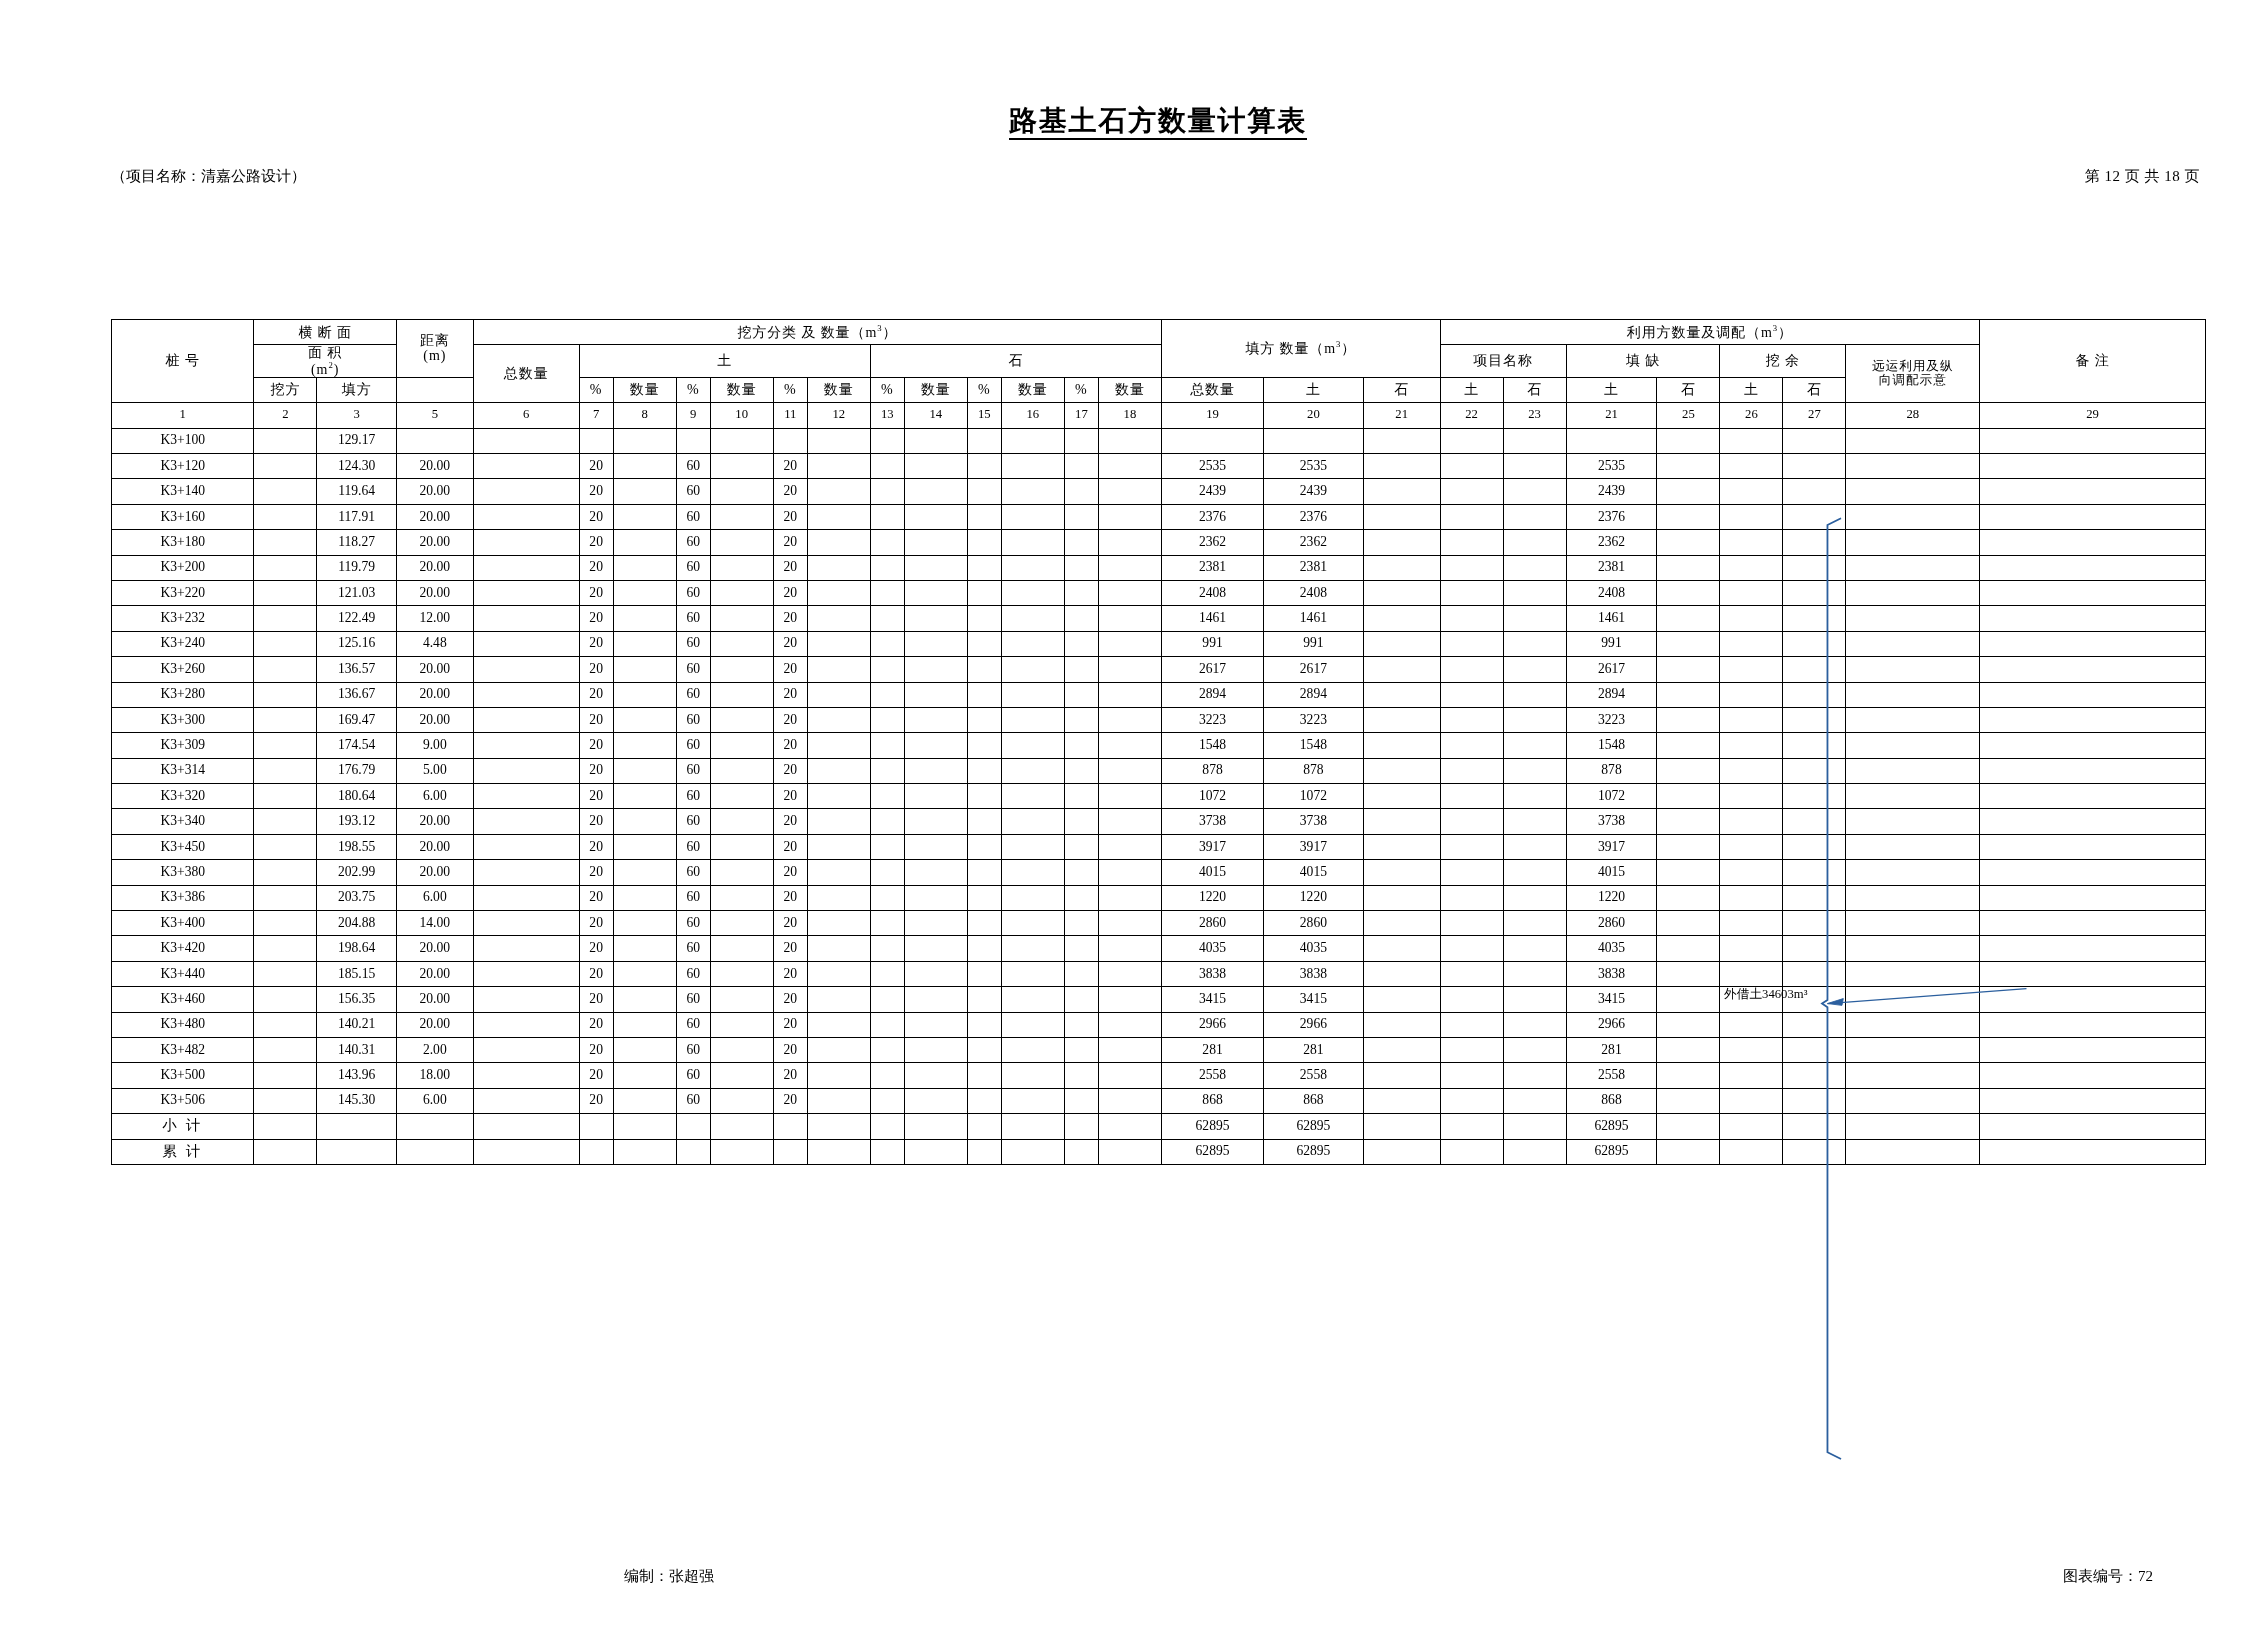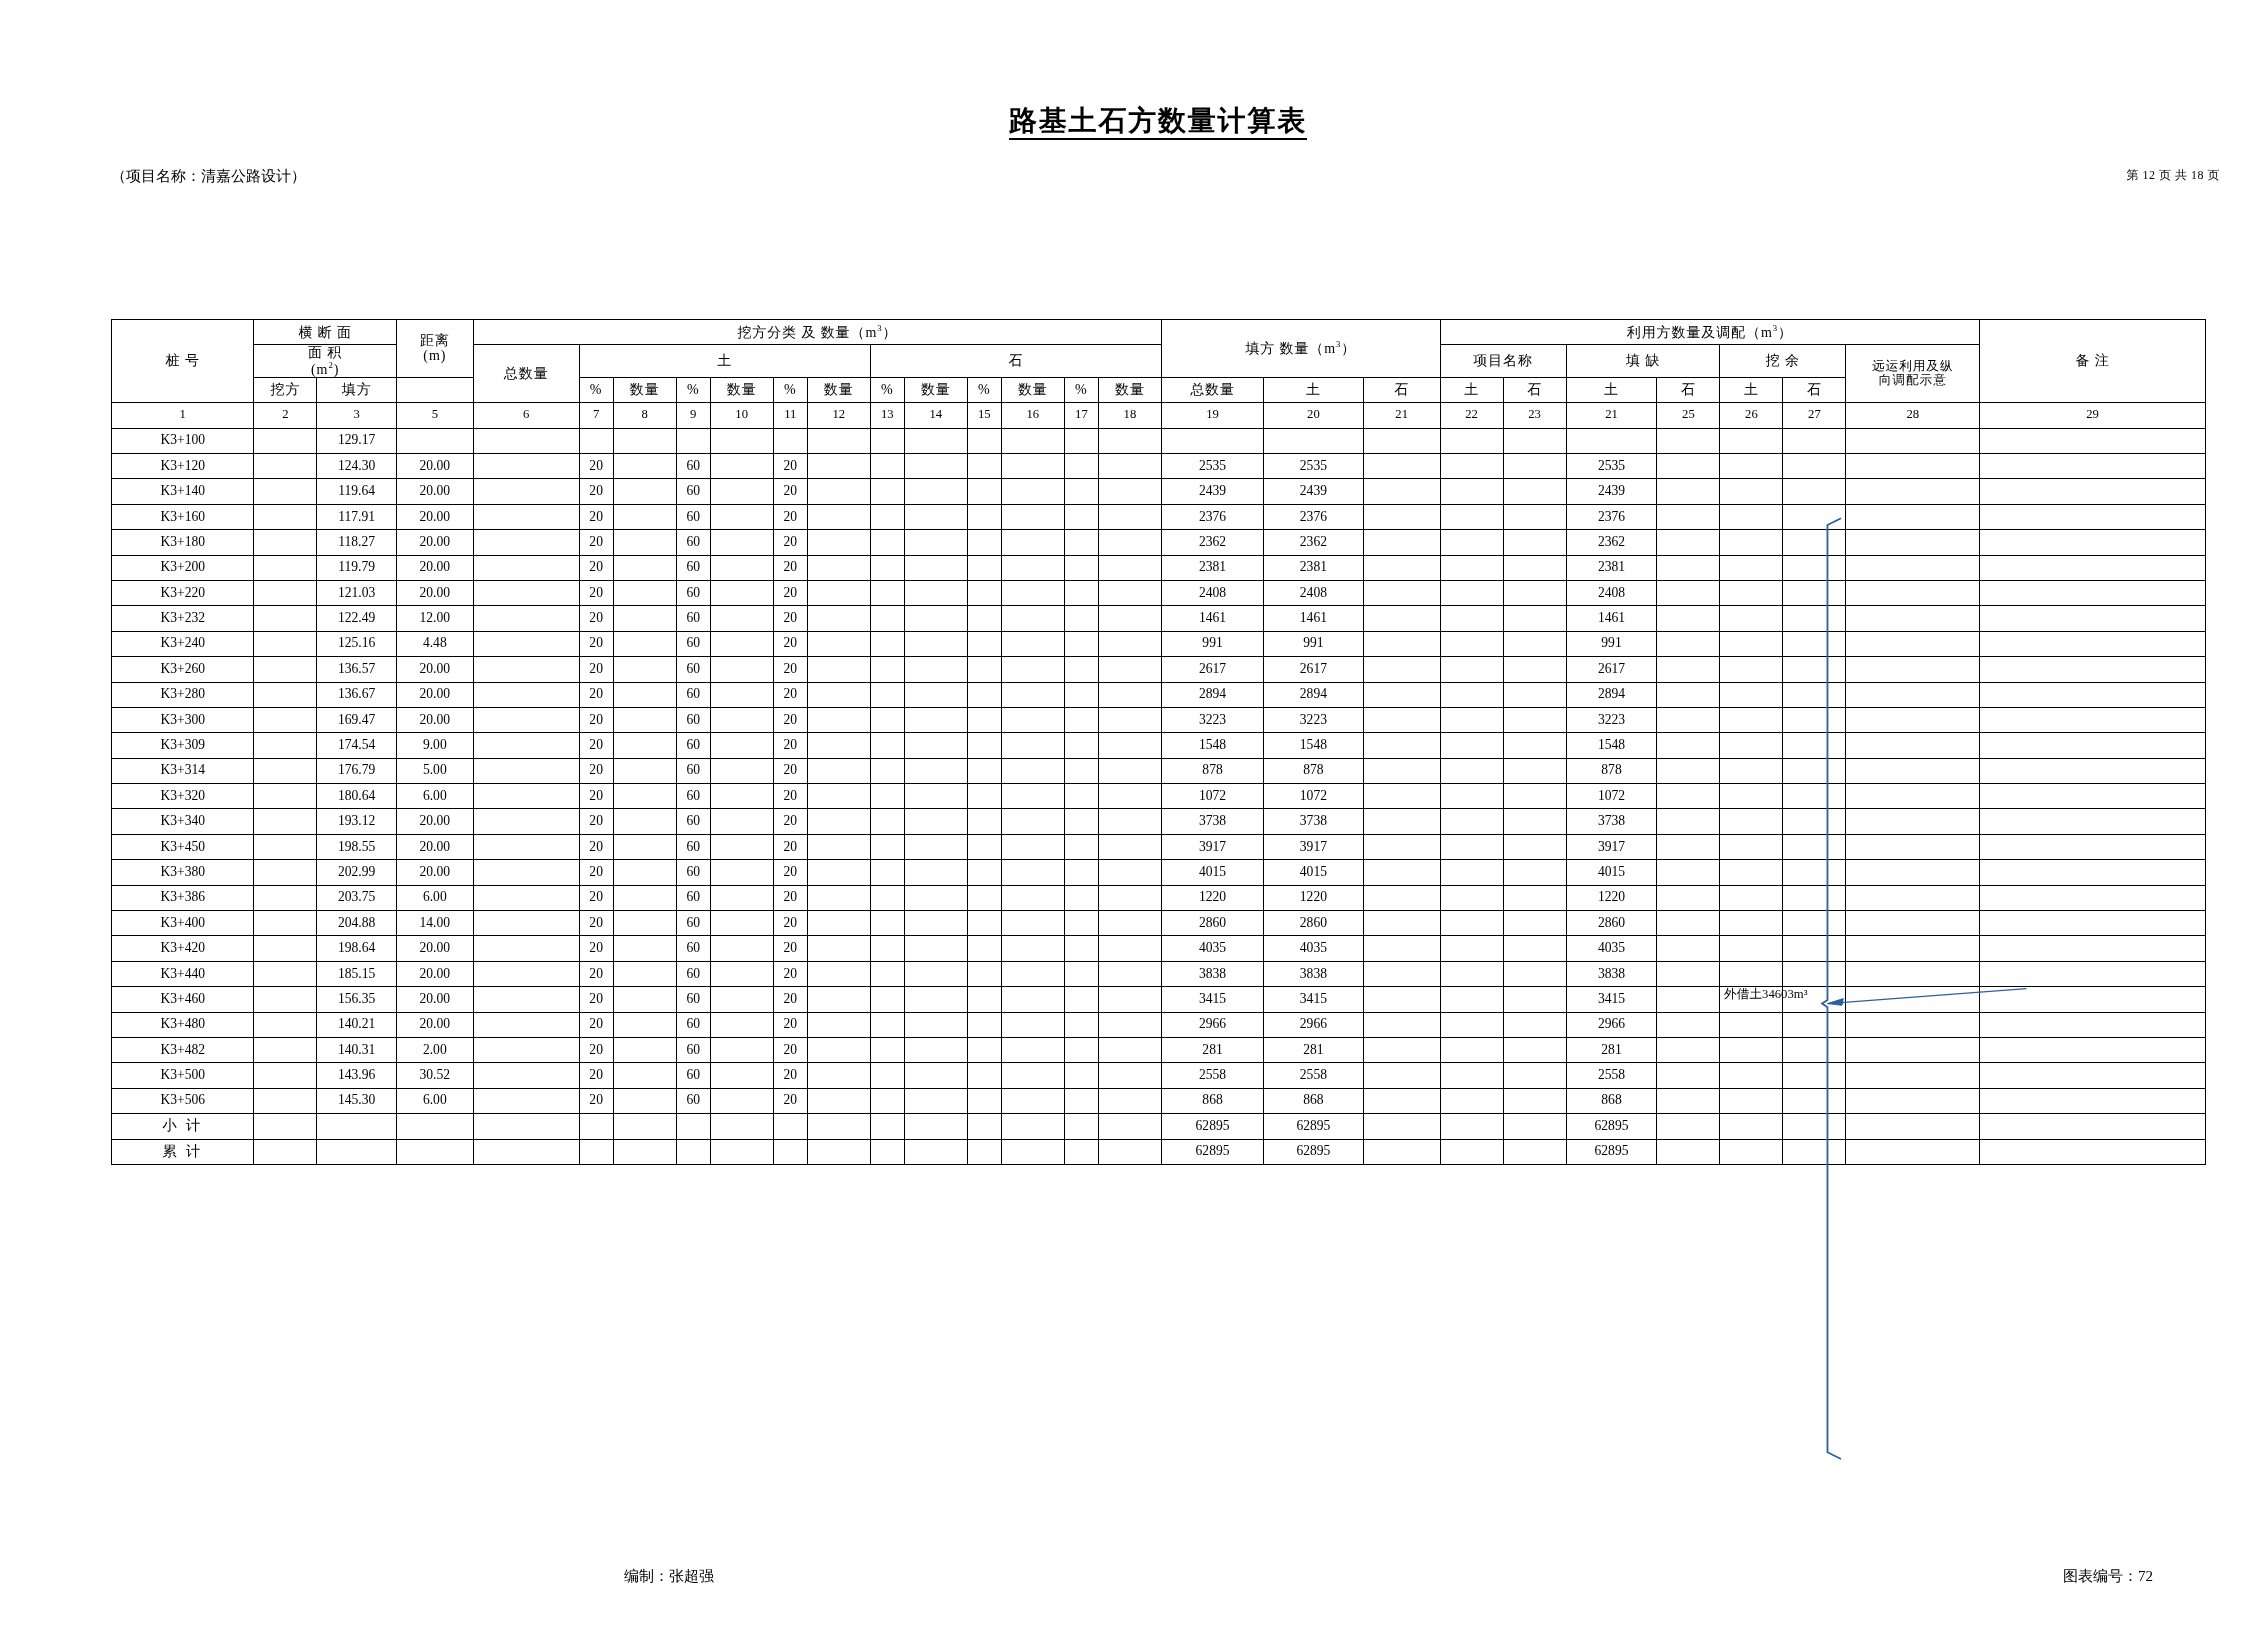--- a/index.html
+++ b/index.html
@@ -36,23 +36,23 @@
     height: 22.6px;
   }
   .project-name {
     position: absolute;
     left: 111px;
     top: 0;
     font-size: 15px;
   }
   .page-no {
     position: absolute;
-    right: 96px;
+    right: 116px;
     top: 0;
-    font-size: 12px;
+    font-size: 15px;
     letter-spacing: 0.5px;
   }
   table.main {
     position: absolute;
     left: 111px;
     top: 217px;
     border-collapse: collapse;
     table-layout: fixed;
     width: 2095px;
     font-size: 13px;
@@ -995,21 +995,21 @@
           <td></td>
           <td></td>
           <td></td>
           <td class="thickline-right"></td>
           <td class="outer-right"></td>
         </tr>
         <tr class="datarow">
           <td class="outer-left">K3+500</td>
           <td></td>
           <td>143.96</td>
-          <td>30.52</td>
+          <td>18.00</td>
           <td class="thickline-left"></td>
           <td>20</td>
           <td></td>
           <td>60</td>
           <td></td>
           <td>20</td>
           <td></td>
           <td></td>
           <td></td>
           <td></td>

